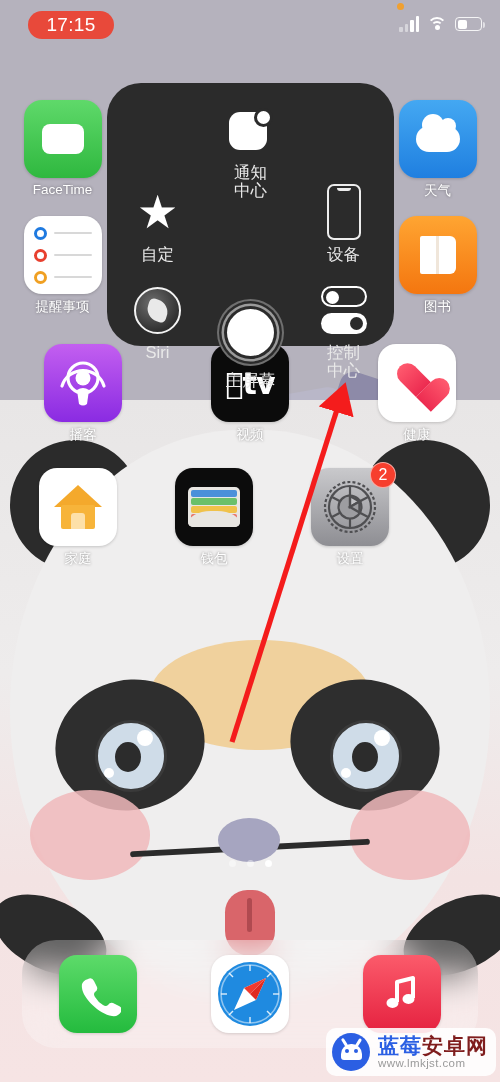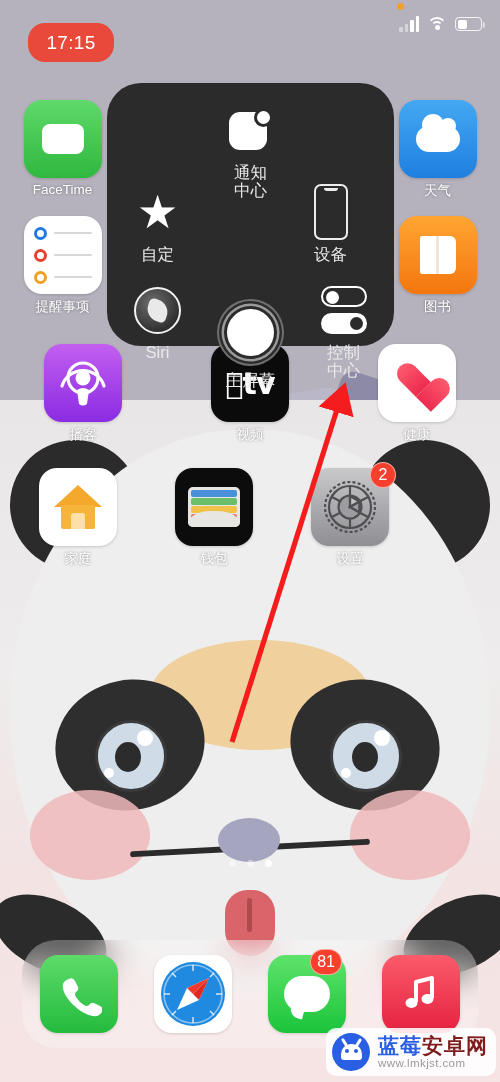--- a/index.html
+++ b/index.html
@@ -61,23 +61,23 @@
   .db2 { left:400px; top:900px; width:120px; height:70px; transform:rotate(-25deg); }
   
   .top-shape { position:absolute; border-radius:14px; }
   .ts1 { left:330px; top:380px; width:90px; height:80px; background:#8d8aa8; transform:rotate(18deg); }
   .ts2 { left:225px; top:395px; width:120px; height:46px; background:#b9b7c8; transform:rotate(-10deg); }
   .ts3 { left:250px; top:300px; width:110px; height:26px; background:#c4c2d2; transform:rotate(-6deg); }
   .ts4 { left:300px; top:255px; width:70px; height:60px; background:#ddd9e2; transform:rotate(10deg); }
 
   
   #statusbar { position:absolute; left:0; top:0; width:500px; height:58px; z-index:30; }
-  .rec-pill { position:absolute; left:28px; top:11px; height:39px; min-width:86px;
+  .rec-pill { position:absolute; left:28px; top:11px; height:28px; min-width:86px;
               background:#e8493a; border-radius:17px; display:flex; align-items:center;
-              justify-content:center; padding:0 14px;margin-top:12px; }
+              justify-content:center; padding:0 14px; }
   .rec-pill span { color:#fff; font-size:19px; font-weight:500; letter-spacing:.3px; }
   .sb-right { position:absolute; right:18px; top:16px; display:flex; align-items:center; gap:8px; }
   .sig { display:flex; align-items:flex-end; gap:2px; height:16px; }
   .sig i { display:block; width:3.5px; background:#fff; border-radius:1px; }
   .sig i:nth-child(1){height:5px;opacity:.45}
   .sig i:nth-child(2){height:8px;opacity:.45}
   .sig i:nth-child(3){height:12px}
   .sig i:nth-child(4){height:16px}
   .wifi { position:relative; width:20px; height:15px; }
   .wifi b { position:absolute; border:2.4px solid #fff; border-bottom-color:transparent;
@@ -199,21 +199,21 @@
   #at-menu { position:absolute; left:107px; top:83px; width:287px; height:263px;
              background:#2b2b2b; border-radius:34px; z-index:40; }
   .at-grid { position:relative; width:100%; height:100%; }
   .at-item { position:absolute; width:95px; display:flex; flex-direction:column;
              align-items:center; }
   .at-ic { height:58px; display:flex; align-items:center; justify-content:center; }
   .at-lb { margin-top:4px; color:#e9e9e9; font-size:16.5px; line-height:1.12; text-align:center; }
   
   .at-notif { left:96px; top:18px; }
   .at-custom{ left:3px;  top:100px; }
-  .at-device{ left:176px;top:100px; }
+  .at-device{ left:189px;top:100px; }
   .at-siri  { left:3px;  top:198px; }
   .at-home  { left:96px; top:220px; }
   .at-cc    { left:189px;top:198px; }
 
   .glyph-notif { width:44px; height:44px; position:relative; }
   .glyph-notif .sq { position:absolute; left:0; top:4px; width:38px; height:38px;
                      background:#fff; border-radius:11px; }
   .glyph-notif .ci { position:absolute; right:0; top:0; width:19px; height:19px;
                      background:#fff; border-radius:50%; border:3.5px solid #2b2b2b; }
   .glyph-star { font-size:46px; color:#fff; line-height:1; }
@@ -495,24 +495,20 @@
         <line x1="15" y1="15" x2="19" y2="19"></line>
           <line x1="53" y1="53" x2="57" y2="57"></line>
         <line x1="57" y1="15" x2="53" y2="19"></line>
           <line x1="19" y1="53" x2="15" y2="57"></line>
       </g>
       <path d="M52 20 L30 30 L20 52 L42 42 Z" fill="#fff"></path>
       <path d="M52 20 L30 30 L36 36 Z" fill="#f03a2e"></path>
       <path d="M52 20 L36 36 L42 42 Z" fill="#e02a20"></path>
     </svg>
   </div>
-  <div class="dock-app ic-messages">
-    <div class="badge">81</div>
-    <div class="bub"></div>
-  </div>
   <div class="dock-app ic-music">
     <svg width="44" height="44" viewBox="0 0 44 44">
       <path d="M17 30 V10 l16 -4 v20" fill="none" stroke="#fff" stroke-width="4" stroke-linejoin="round"></path>
       <ellipse cx="12.5" cy="31" rx="6" ry="5" fill="#fff"></ellipse>
       <ellipse cx="28.5" cy="27" rx="6" ry="5" fill="#fff"></ellipse>
     </svg>
   </div>
 </div>
 
 <div id="at-menu">

